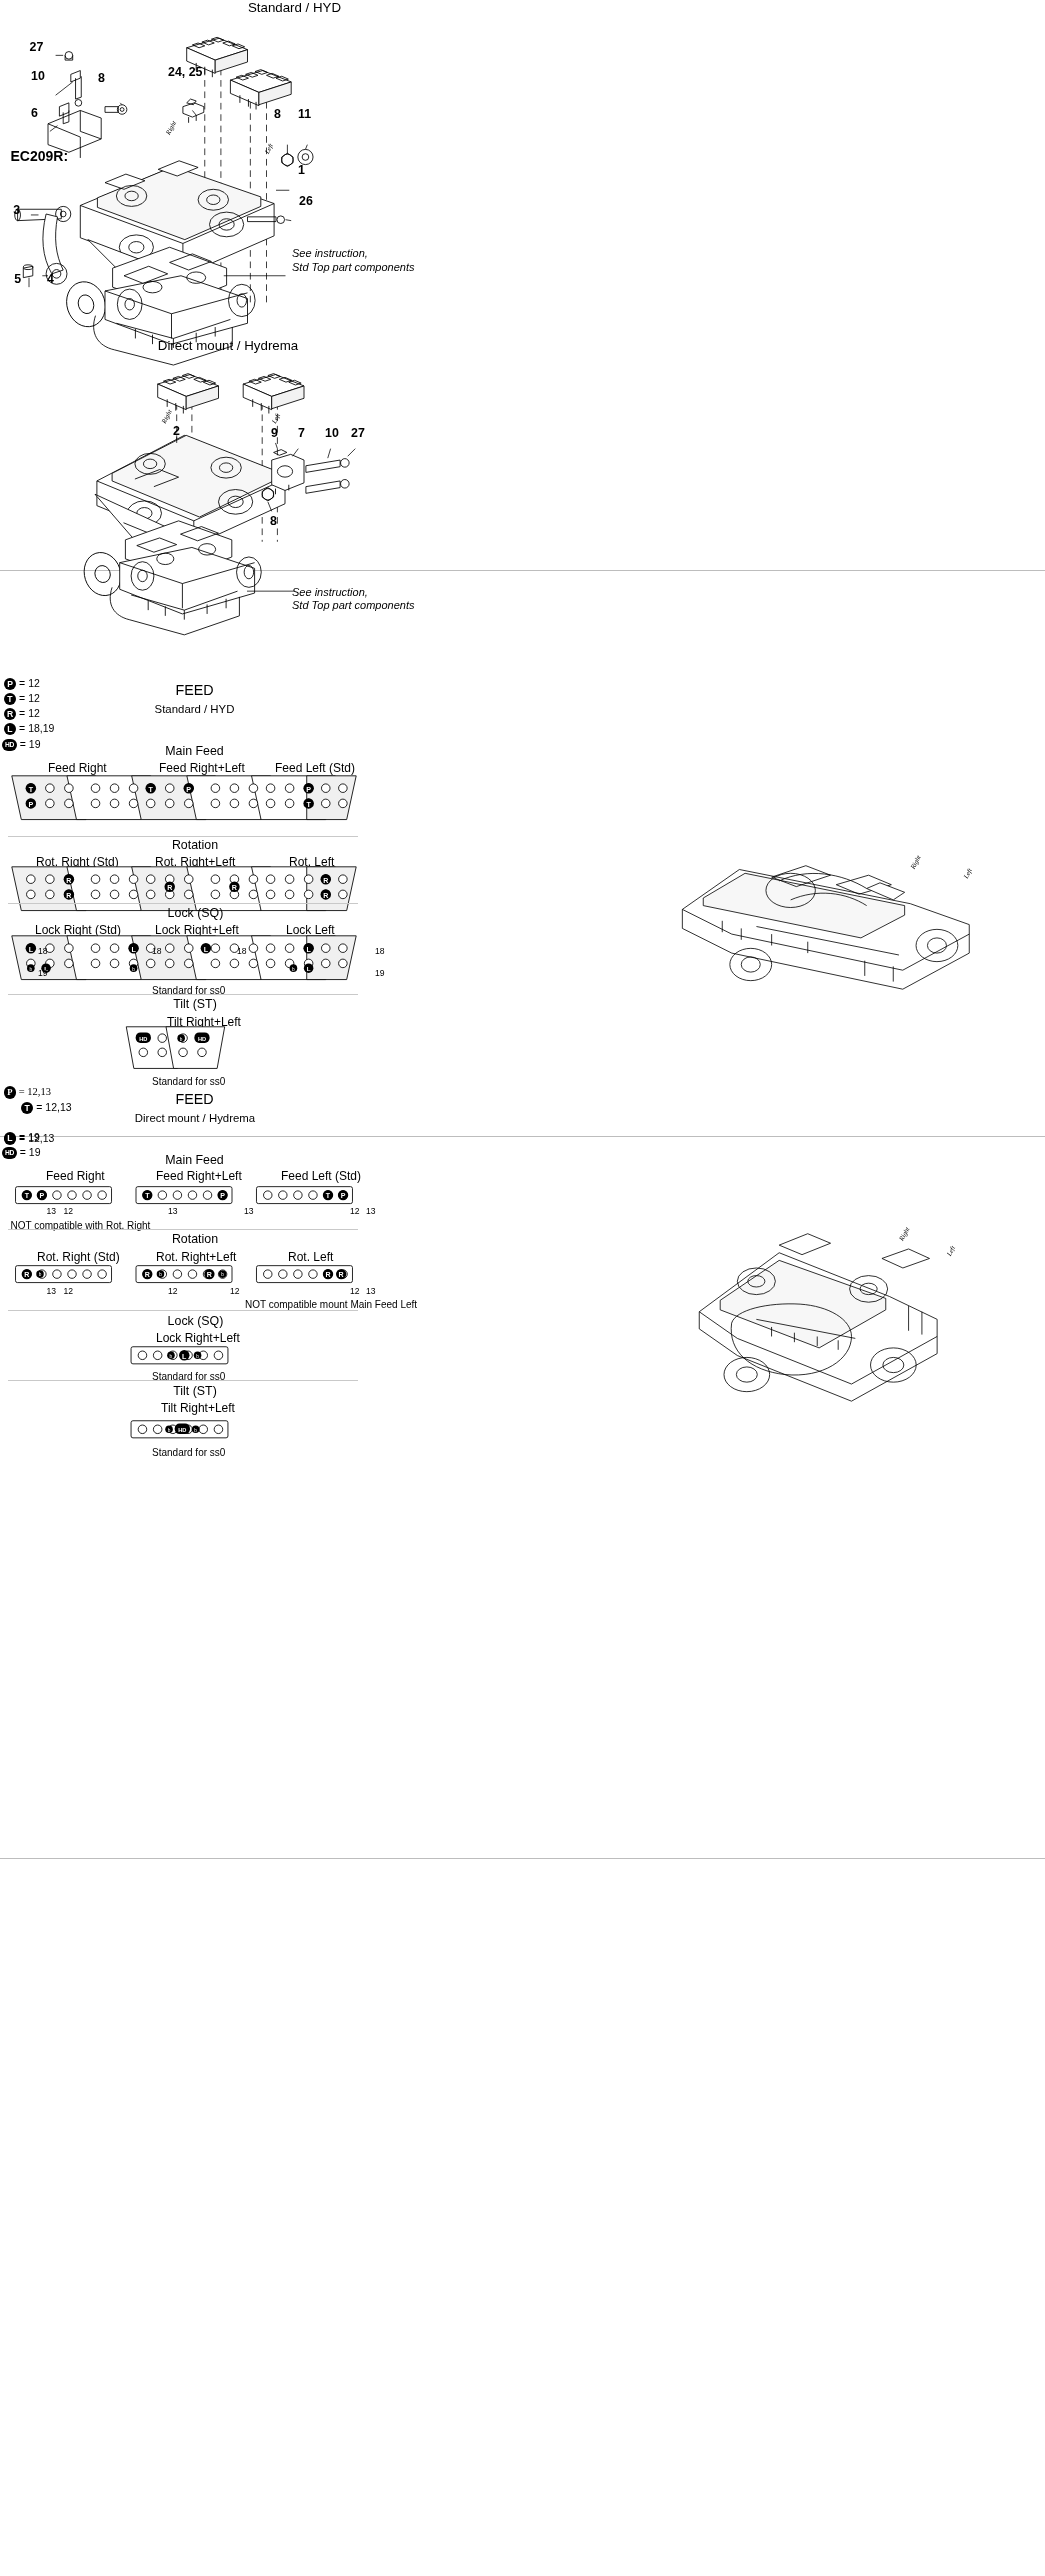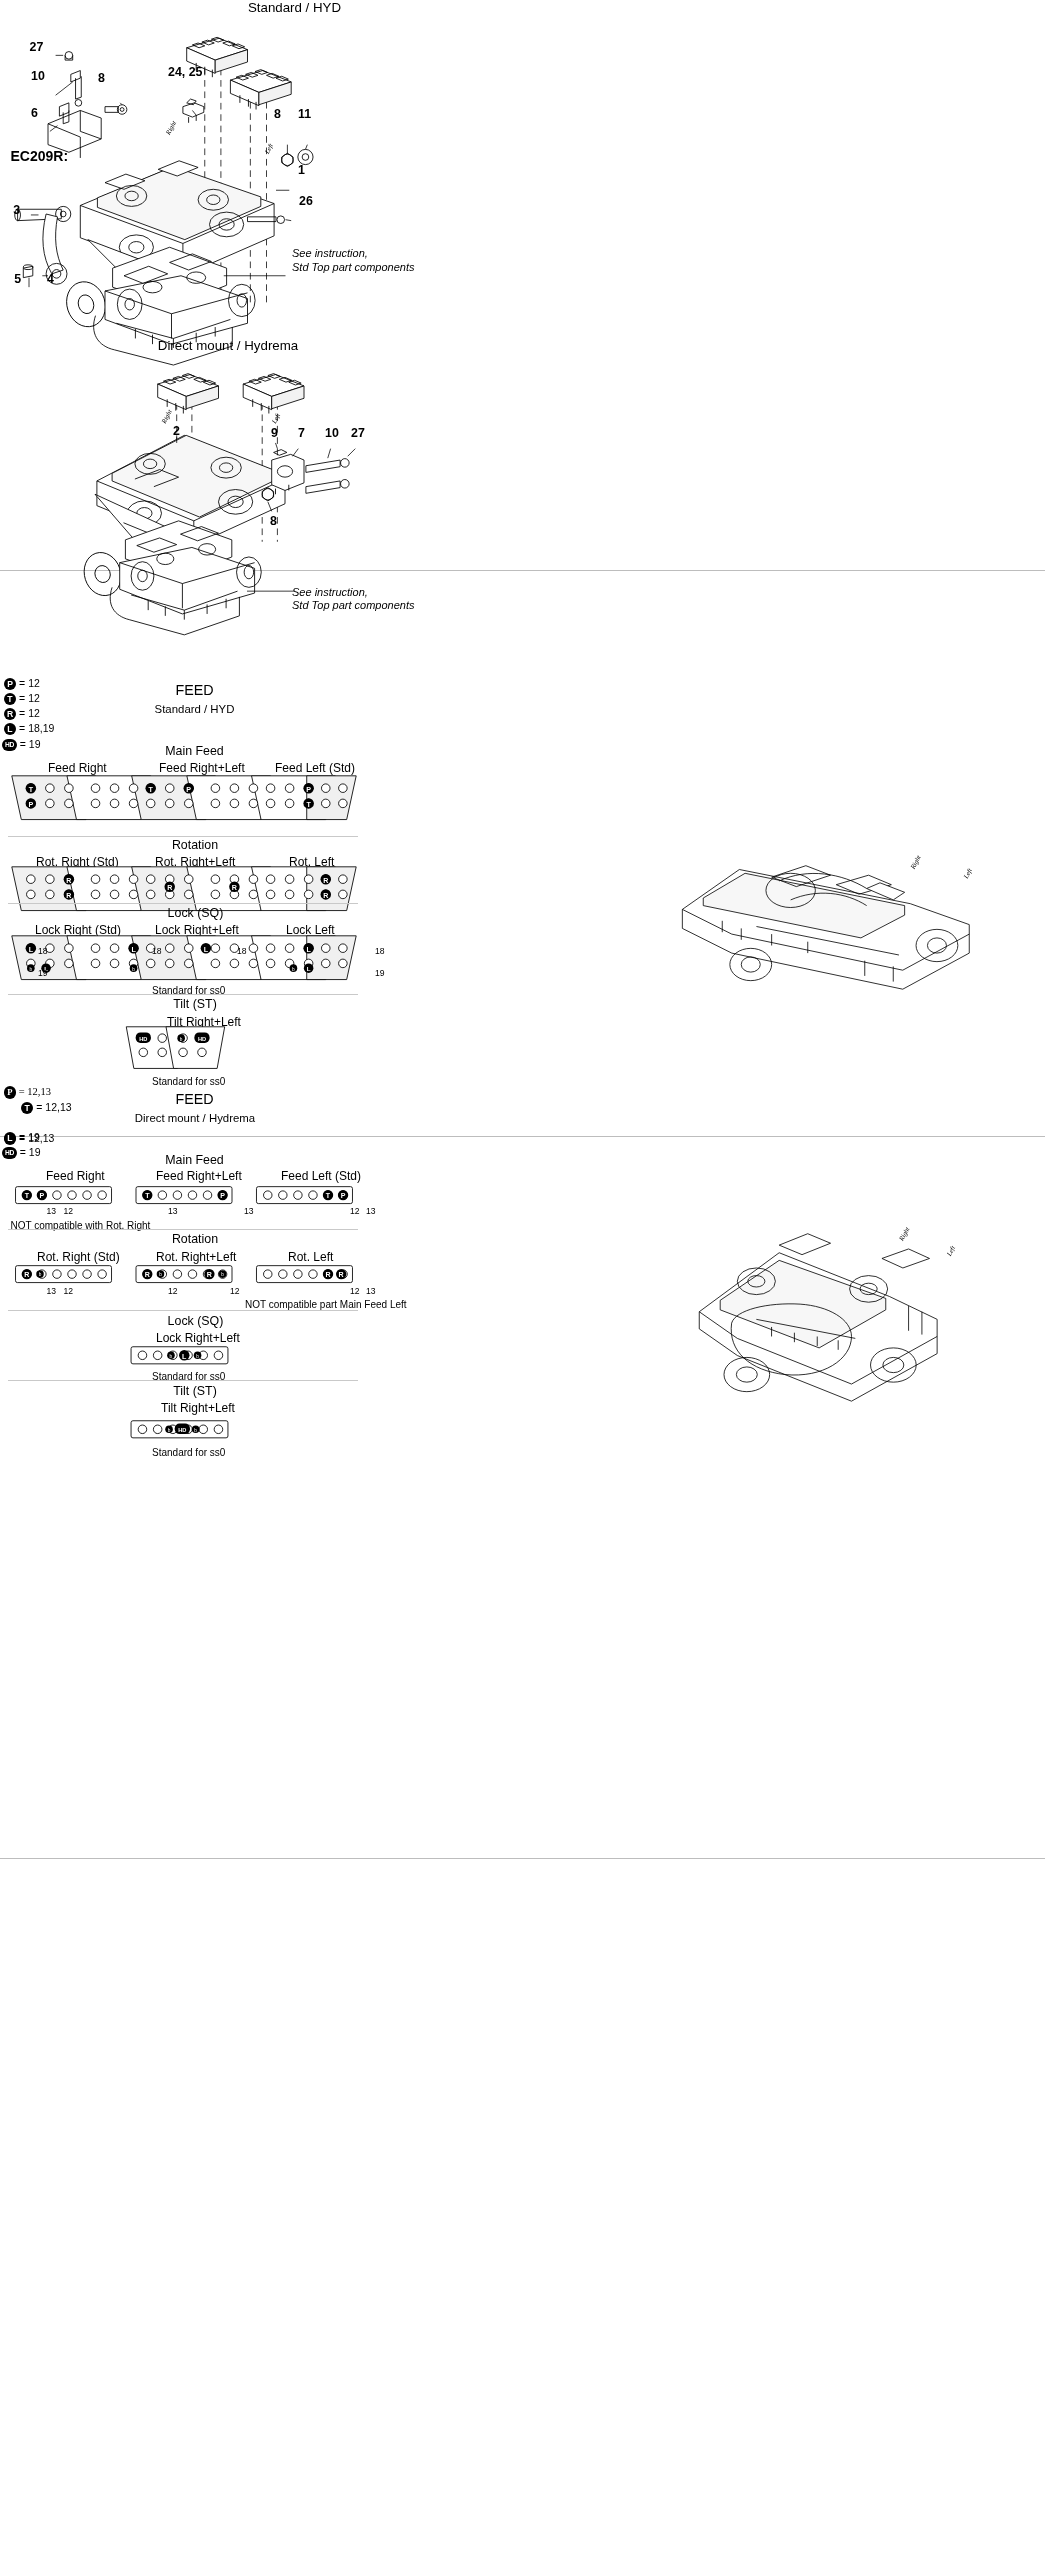--- a/index.html
+++ b/index.html
@@ -827,21 +827,21 @@
     </g>
   </svg>
   </div>
 
   <div class="tiny" style="top:1286px; left:10.5px;">13</div>
   <div class="tiny" style="top:1286px; left:27.6px;">12</div>
   <div class="tiny" style="top:1286px; left:132px;">12</div>
   <div class="tiny" style="top:1286px; left:194px;">12</div>
   <div class="tiny" style="top:1286px; left:314px;">12</div>
   <div class="tiny" style="top:1286px; left:330px;">13</div>
-  <div class="tiny6" style="top:1299px; left:245px;">NOT compatible part Main Feed Left</div>
+  <div class="tiny6" style="top:1299px; left:245px;">NOT compatible mount Main Feed Left</div>
 
   <div class="hline" style="top:1310px; left:7.6px; width:350px;"></div>
 
   <div class="feed-head" style="top:1314px; left:124px; width:143px; font-size:12.4px;">Lock (SQ)</div>
   <div class="grp-label" style="top:1331px; left:144px;">Lock Right+Left</div>
 
   <div class="art" style="left:127px; top:1342px;">
   <svg width="105" height="28.5" viewBox="0 0 110 30">
     <g fill="#fff" stroke="#000" stroke-width="0.9">
       <rect x="4" y="5" width="102" height="18" rx="2"></rect>

